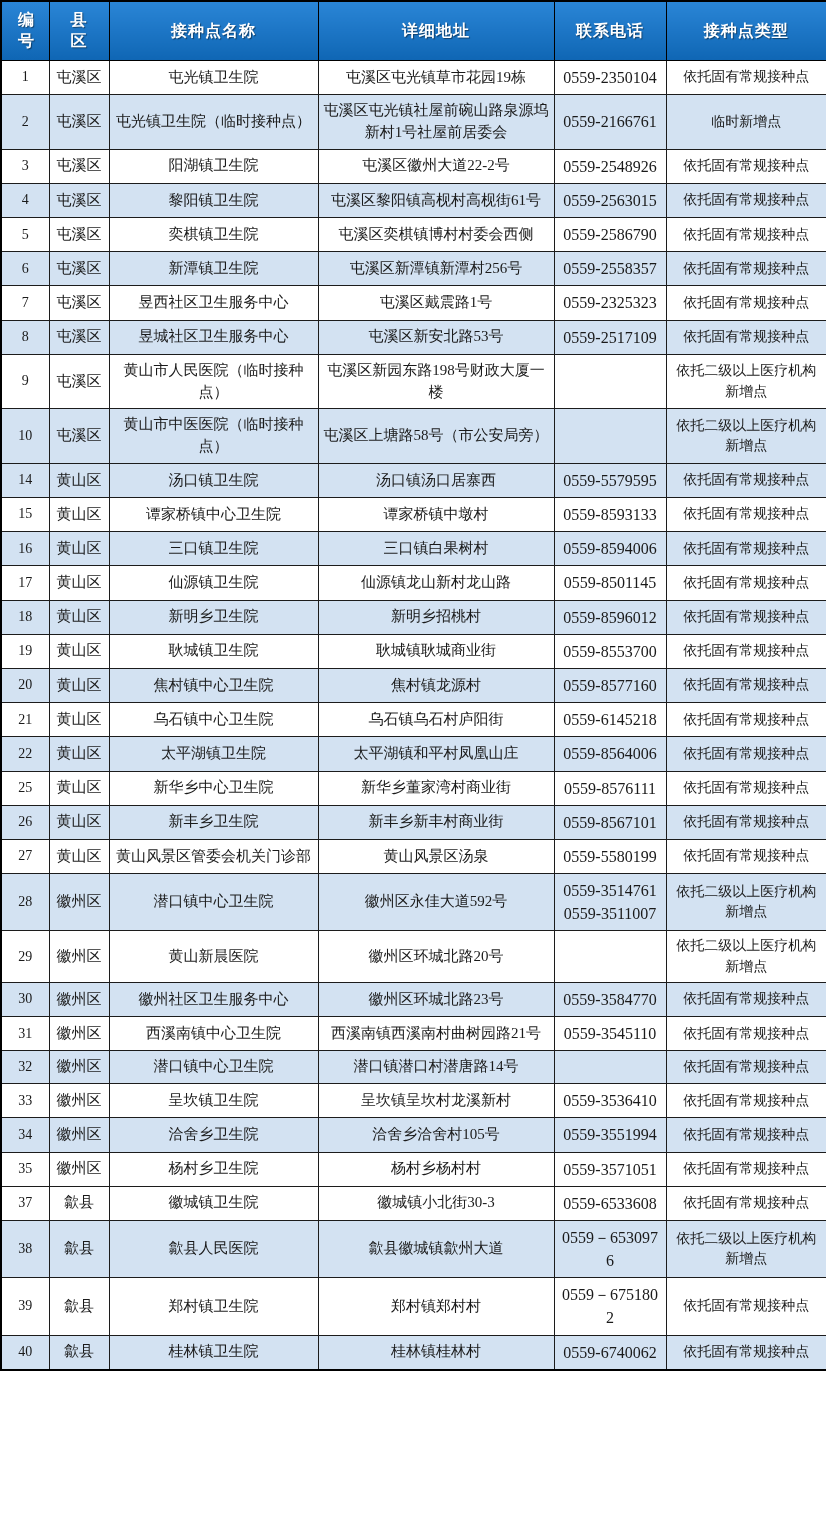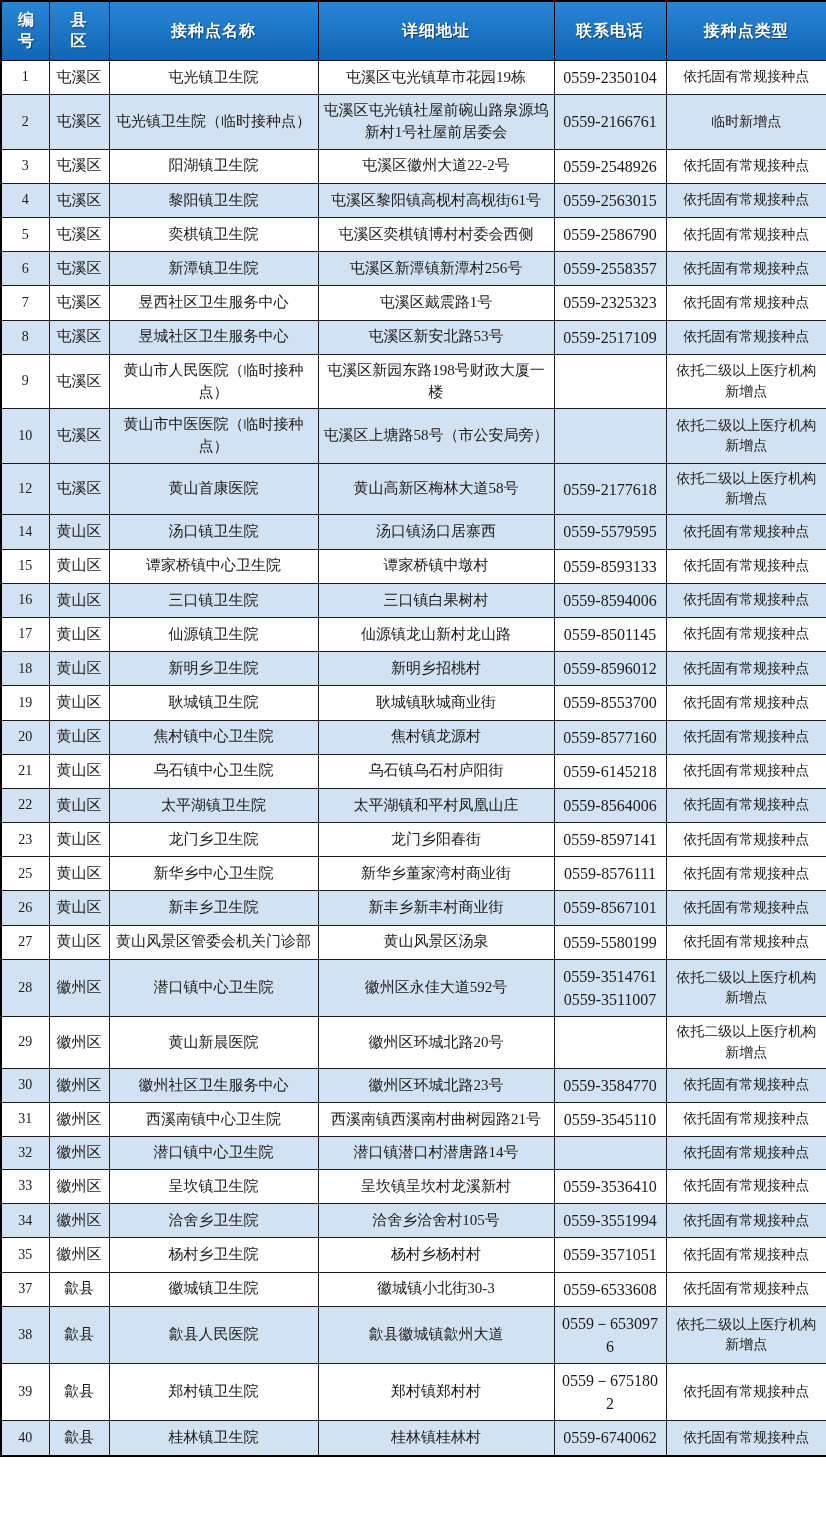--- a/index.html
+++ b/index.html
@@ -152,28 +152,20 @@
       </tr>
       <tr class="alt">
         <td class="cell-id">10</td>
         <td class="cell-district">屯溪区</td>
         <td class="cell-name">黄山市中医医院（临时接种点）</td>
         <td class="cell-address">屯溪区上塘路58号（市公安局旁）</td>
         <td class="cell-phone"></td>
         <td class="cell-type">依托二级以上医疗机构新增点</td>
       </tr>
       <tr class="alt">
-        <td class="cell-id">12</td>
-        <td class="cell-district">屯溪区</td>
-        <td class="cell-name">黄山首康医院</td>
-        <td class="cell-address">黄山高新区梅林大道58号</td>
-        <td class="cell-phone">0559-2177618</td>
-        <td class="cell-type">依托二级以上医疗机构新增点</td>
-      </tr>
-      <tr class="alt">
         <td class="cell-id">14</td>
         <td class="cell-district">黄山区</td>
         <td class="cell-name">汤口镇卫生院</td>
         <td class="cell-address">汤口镇汤口居寨西</td>
         <td class="cell-phone">0559-5579595</td>
         <td class="cell-type">依托固有常规接种点</td>
       </tr>
       <tr>
         <td class="cell-id">15</td>
         <td class="cell-district">黄山区</td>
@@ -229,28 +221,20 @@
         <td class="cell-address">乌石镇乌石村庐阳街</td>
         <td class="cell-phone">0559-6145218</td>
         <td class="cell-type">依托固有常规接种点</td>
       </tr>
       <tr class="alt">
         <td class="cell-id">22</td>
         <td class="cell-district">黄山区</td>
         <td class="cell-name">太平湖镇卫生院</td>
         <td class="cell-address">太平湖镇和平村凤凰山庄</td>
         <td class="cell-phone">0559-8564006</td>
-        <td class="cell-type">依托固有常规接种点</td>
-      </tr>
-      <tr>
-        <td class="cell-id">23</td>
-        <td class="cell-district">黄山区</td>
-        <td class="cell-name">龙门乡卫生院</td>
-        <td class="cell-address">龙门乡阳春街</td>
-        <td class="cell-phone">0559-8597141</td>
         <td class="cell-type">依托固有常规接种点</td>
       </tr>
       <tr>
         <td class="cell-id">25</td>
         <td class="cell-district">黄山区</td>
         <td class="cell-name">新华乡中心卫生院</td>
         <td class="cell-address">新华乡董家湾村商业街</td>
         <td class="cell-phone">0559-8576111</td>
         <td class="cell-type">依托固有常规接种点</td>
       </tr>

